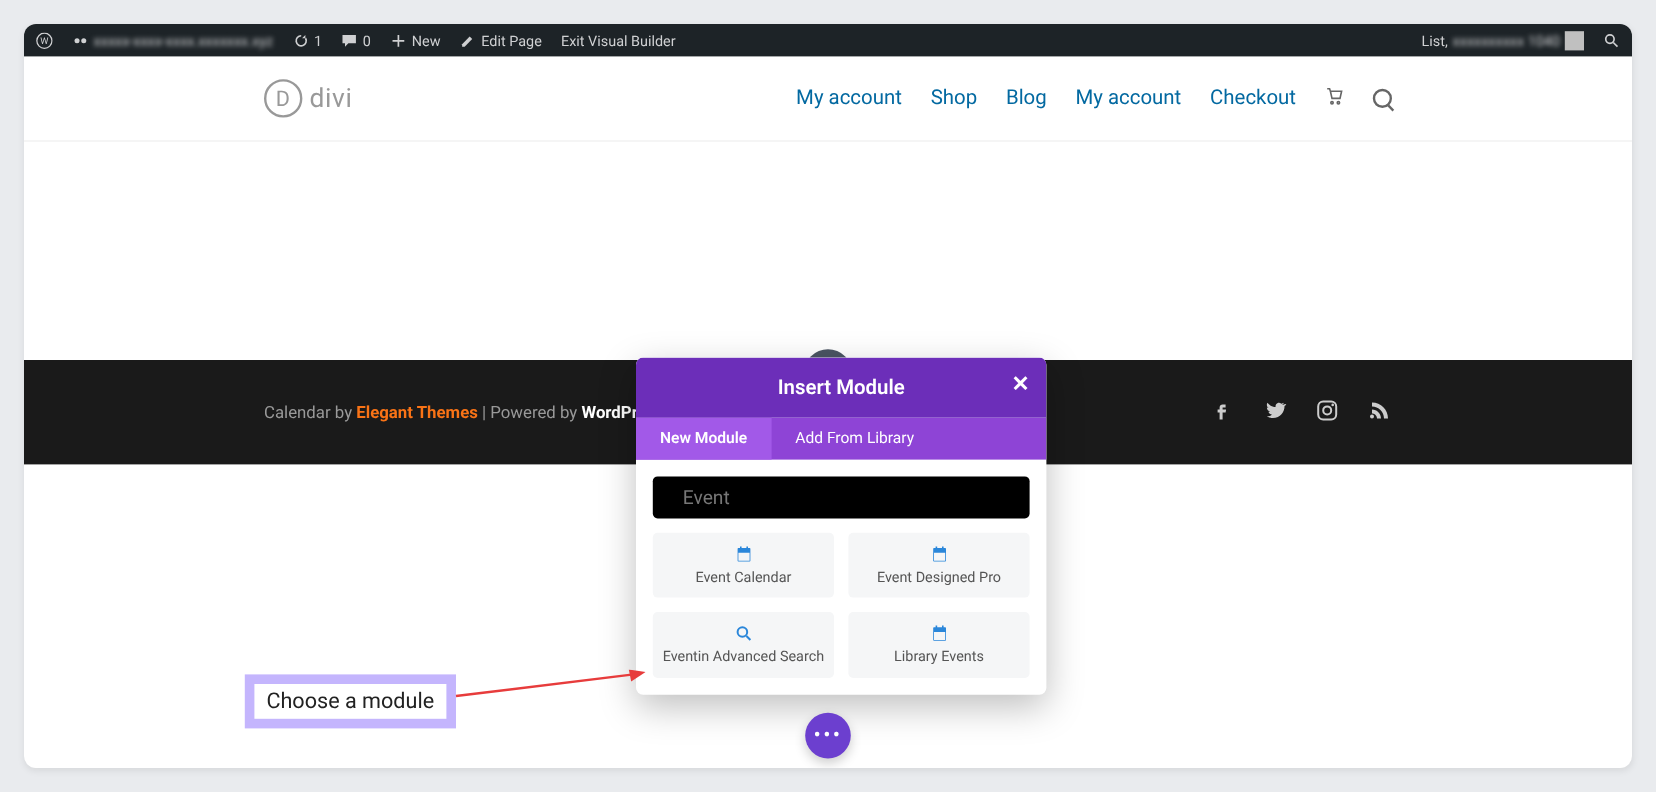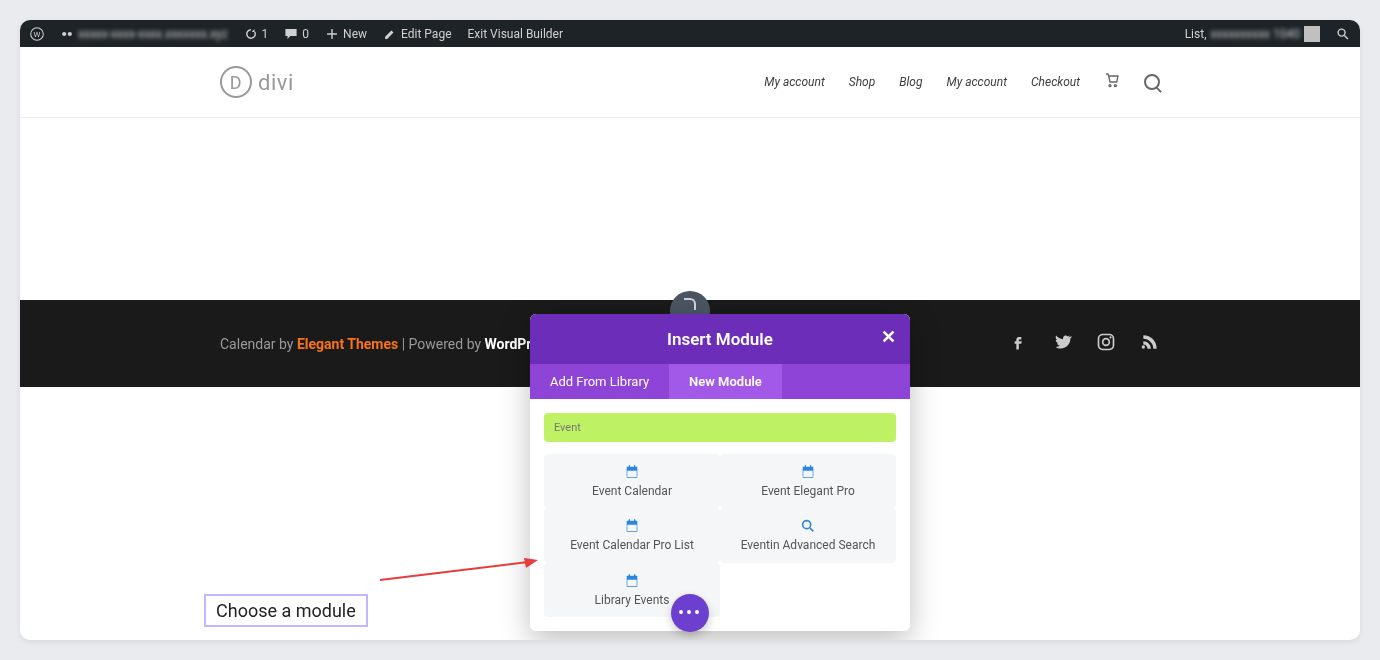--- a/index.html
+++ b/index.html
@@ -10,47 +10,47 @@
   .adminbar .left,.adminbar .right{display:flex;align-items:center;gap:8px;}
   .ab-item{display:flex;align-items:center;gap:4px;color:#cfd0d2;cursor:pointer;padding:0 4px;}
   .ab-item svg{width:14px;height:14px;fill:#cfd0d2;}
   .blur{filter:blur(2px);color:#cfd0d2;}
   .avatar{width:16px;height:16px;background:#c0c0c0;display:inline-block;}
   
   .siteheader{height:71px;border-bottom:1px solid #eee;display:flex;align-items:center;justify-content:space-between;padding:0 0 0 200px;}
   .logo{display:flex;align-items:center;color:#999;font-size:22px;letter-spacing:.5px;}
   .logo .circ{width:32px;height:32px;border:2px solid #999;border-radius:50%;display:flex;align-items:center;justify-content:center;font-size:18px;margin-right:6px;}
   .navmenu{display:flex;align-items:center;gap:24px;padding-right:200px;}
-  .navmenu a{color:#404040;font-size:12px;text-decoration:none;cursor:pointer;font-style:italic;}
+  .navmenu a{color:#0369a1;font-size:17px;text-decoration:none;cursor:pointer;}
   .navmenu svg{width:16px;height:16px;fill:#666;}
   .searchcirc{width:16px;height:16px;border:2px solid #666;border-radius:50%;position:relative;}
   .searchcirc:after{content:"";position:absolute;width:6px;height:2px;background:#666;transform:rotate(45deg);bottom:-3px;right:-4px;}
   
   .pagearea{position:relative;height:calc(100% - 98px);}
   .footer{position:absolute;top:182px;left:0;right:0;height:87px;background:#1a1a1a;color:#999;display:flex;align-items:center;justify-content:space-between;padding:0 200px 0 200px;font-size:14px;}
   .footer .soc{display:flex;gap:24px;}
   .footer .soc svg{width:20px;height:20px;fill:#ccc;}
   
   .roundbadge{position:absolute;top:173px;left:50%;transform:translateX(-50%);width:40px;height:40px;border-radius:50%;background:#4b5563;display:flex;align-items:center;justify-content:center;}
   .roundbadge:before{content:"";position:absolute;width:10px;height:10px;border:2px solid #d1d5db;border-left:none;border-bottom:none;border-radius:0 6px 0 0;top:7px;}
   
-  .modal{position:absolute;top:196px;left:510px;width:380px;background:#fff;border-radius:6px;box-shadow:0 10px 30px rgba(0,0,0,.25);overflow:hidden;}
+  .modal{position:absolute;top:180px;left:510px;width:342px;background:#fff;border-radius:6px;box-shadow:0 10px 30px rgba(0,0,0,.25);overflow:hidden;}
   .mhead{background:#6c2eb9;color:#fff;height:50px;display:flex;align-items:center;justify-content:center;font-size:17px;font-weight:600;position:relative;}
   .mhead .close{position:absolute;right:14px;top:14px;cursor:pointer;font-size:18px;line-height:1;}
   .tabs{display:flex;background:#8e44d6;}
   .tab{flex:0 0 auto;padding:10px 20px;color:#fff;font-size:13px;cursor:pointer;}
   .tab.active{background:#a259e8;font-weight:600;}
   .mbody{padding:14px;}
-  .searchbox{background:#bef264;border:none;border-radius:4px;padding:8px 10px;width:100%;font-size:11px;color:#777;margin-bottom:12px;}
-  .grid{display:grid;grid-template-columns:1fr 1fr;}
+  .searchbox{background:#000000;border:none;border-radius:4px;padding:8px 25px;width:100%;font-size:16px;color:#777;margin-bottom:12px;}
+  .grid{display:grid;grid-template-columns:1fr 1fr;gap:12px;}
   .card{background:#f5f6f7;border-radius:4px;display:flex;flex-direction:column;align-items:center;justify-content:center;padding:10px 6px;cursor:pointer;min-height:54px;}
   .card svg{width:16px;height:16px;fill:#2b87da;margin-bottom:4px;}
   .card span{font-size:12px;color:#555;text-align:center;line-height:1.2;}
   
-  .annotext{position:absolute;top:444px;left:184px;border:2px solid #c4b5fd;padding:4px 10px;font-size:18px;color:#222;background:#fff;margin-top:32px;}
+  .annotext{position:absolute;top:444px;left:184px;border:8px solid #c4b5fd;padding:4px 10px;font-size:18px;color:#222;background:#fff;}
   .arrow{position:absolute;top:440px;left:358px;width:160px;height:24px;}
   
   .fab{position:absolute;bottom:8px;left:50%;transform:translateX(-50%);width:38px;height:38px;border-radius:50%;background:#6c3fcf;display:flex;align-items:center;justify-content:center;cursor:pointer;box-shadow:0 4px 10px rgba(0,0,0,.2);}
   .fab span{color:#fff;font-size:18px;letter-spacing:2px;line-height:0;}
 </style>
 </head>
 <body>
 
 <div class="wrap">
 
@@ -154,43 +154,37 @@
     </div>
 
     <div class="roundbadge"></div>
 
     <div class="modal">
       <div class="mhead">
         <span>Insert Module</span>
         <span class="close">✕</span>
       </div>
       <div class="tabs">
+        <div class="tab active">New Module</div>
         <div class="tab">Add From Library</div>
-        <div class="tab active">New Module</div>
       </div>
       <div class="mbody">
         <input class="searchbox" value="Event" style="">
         <div class="grid" id="modgrid">
             <div class="card">
               <svg viewBox="0 0 24 24">
                 <path d="M5 4h2V2h2v2h6V2h2v2h2a1 1 0 0 1 1 1v15a1 1 0 0 1-1 1H5a1 1 0 0 1-1-1V5a1 1 0 0 1 1-1zm0 6v10h14V10H5z"></path>
               </svg>
               <span>Event Calendar</span>
             </div>
             <div class="card">
               <svg viewBox="0 0 24 24">
                 <path d="M5 4h2V2h2v2h6V2h2v2h2a1 1 0 0 1 1 1v15a1 1 0 0 1-1 1H5a1 1 0 0 1-1-1V5a1 1 0 0 1 1-1zm0 6v10h14V10H5z"></path>
               </svg>
-              <span>Event Elegant Pro</span>
-            </div>
-            <div class="card">
-              <svg viewBox="0 0 24 24">
-                <path d="M5 4h2V2h2v2h6V2h2v2h2a1 1 0 0 1 1 1v15a1 1 0 0 1-1 1H5a1 1 0 0 1-1-1V5a1 1 0 0 1 1-1zm0 6v10h14V10H5z"></path>
-              </svg>
-              <span>Event Calendar Pro List</span>
+              <span>Event Designed Pro</span>
             </div>
             <div class="card">
               <svg viewBox="0 0 24 24">
                 <circle cx="10" cy="10" r="6" fill="none" stroke="#2b87da" stroke-width="2.5"></circle>
                 <path d="M15 15l5 5" stroke="#2b87da" stroke-width="2.5" fill="none"></path>
               </svg>
               <span>Eventin Advanced Search</span>
             </div>
             <div class="card">
               <svg viewBox="0 0 24 24">

